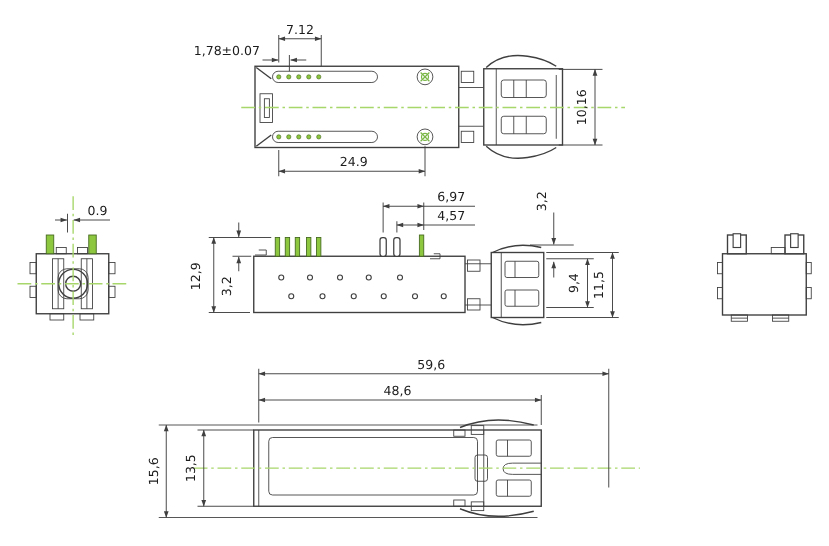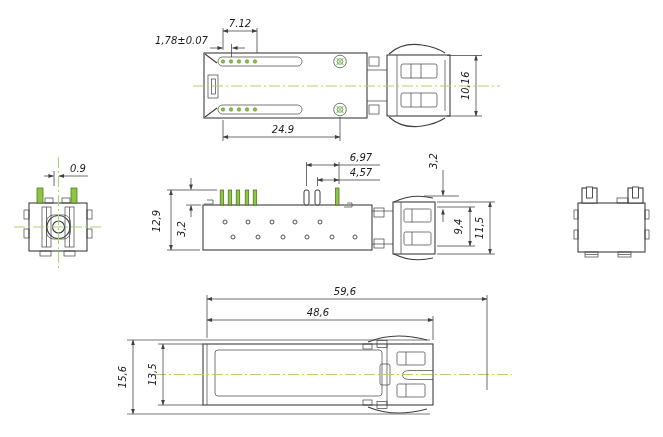--- a/index.html
+++ b/index.html
@@ -1,17 +1,17 @@
 <!DOCTYPE html>
 <html><head>
 <meta charset="utf-8">
 <style>
   html,body{margin:0;padding:0;background:#ffffff;}
   body{font-family:"DejaVu Sans", sans-serif;}
-  .stage{width:663px;height:437px;position:relative;background:#ffffff;overflow:hidden;font-style:italic;}
+  .stage{width:663px;height:437px;position:relative;background:#ffffff;overflow:hidden;}
   svg{display:block;}
   
   .ln   {stroke:#3f3f3f;stroke-width:1.1;fill:none;}
   .lnf  {stroke:#3f3f3f;stroke-width:1.1;fill:#ffffff;}
   .thin {stroke:#3f3f3f;stroke-width:0.7;fill:none;}
   .dim  {stroke:#3f3f3f;stroke-width:0.75;fill:none;}
   .pin  {fill:#8dc63f;stroke:#44691f;stroke-width:0.7;}
   .pinw {fill:#ffffff;stroke:#3f3f3f;stroke-width:1;}
   .grn  {stroke:#7ab648;stroke-width:1;fill:none;}
   .cl   {stroke:#a7d66a;stroke-width:1.1;fill:none;stroke-dasharray:11 3 2 3;}

